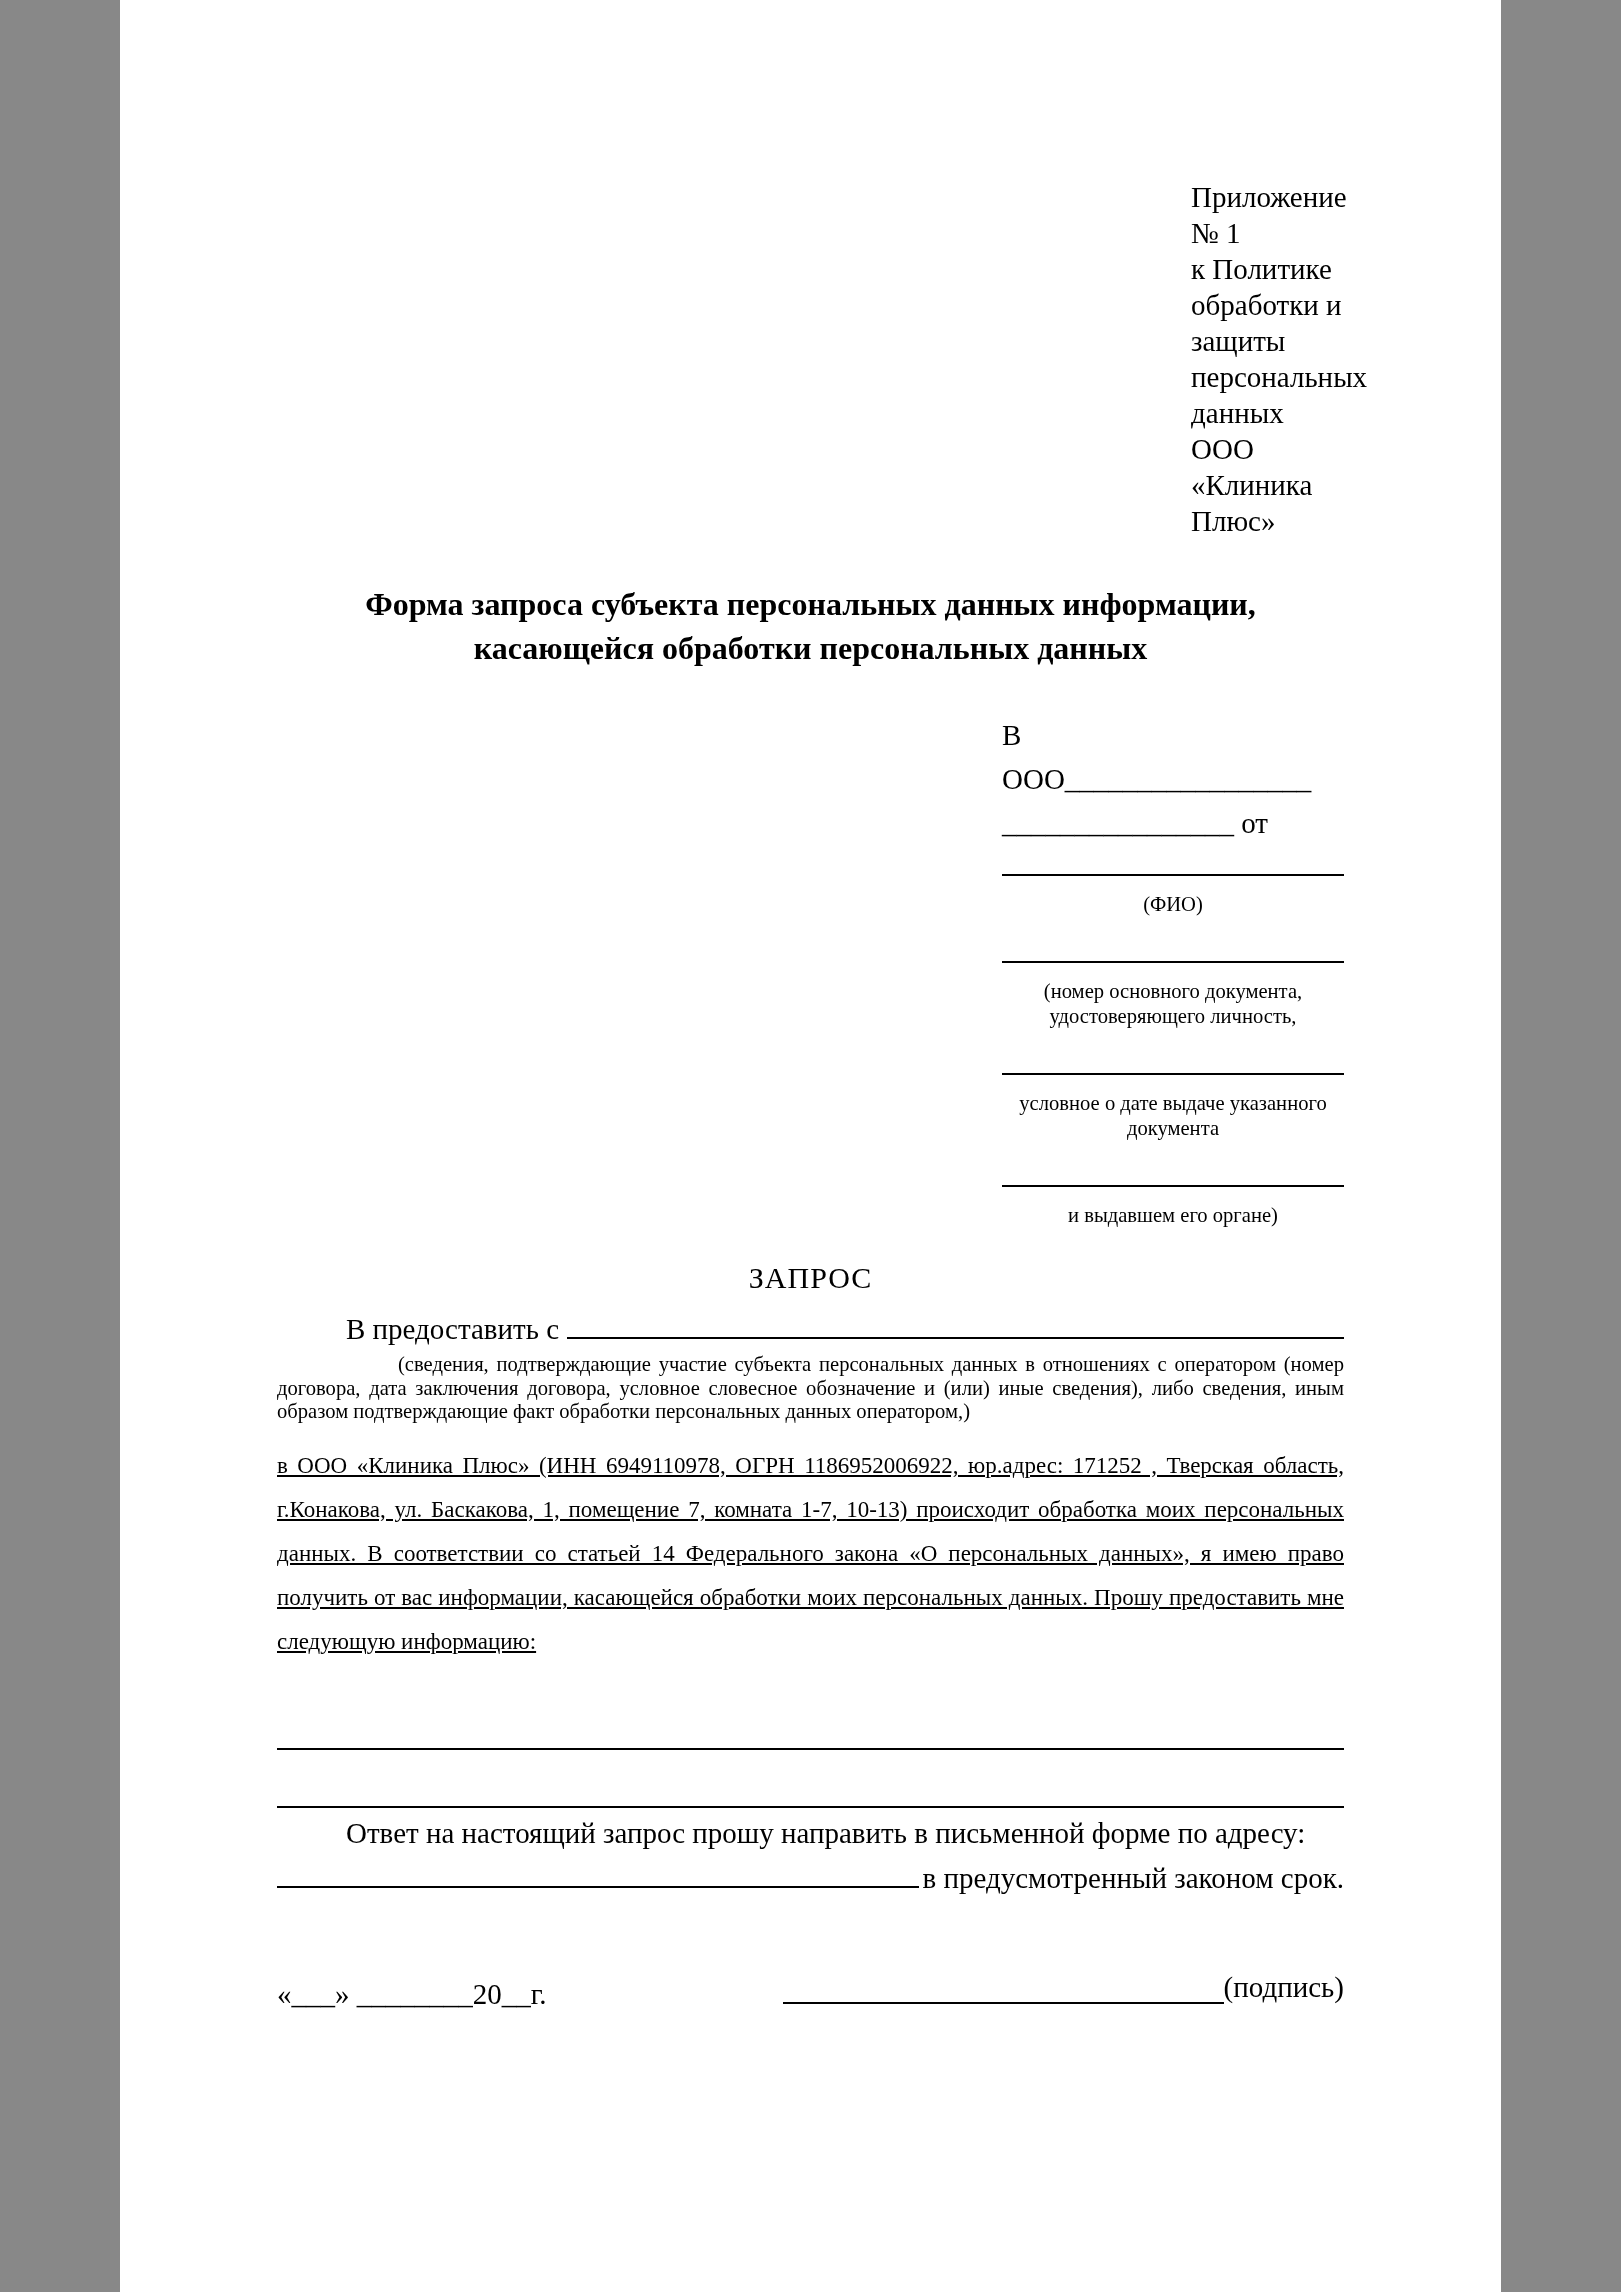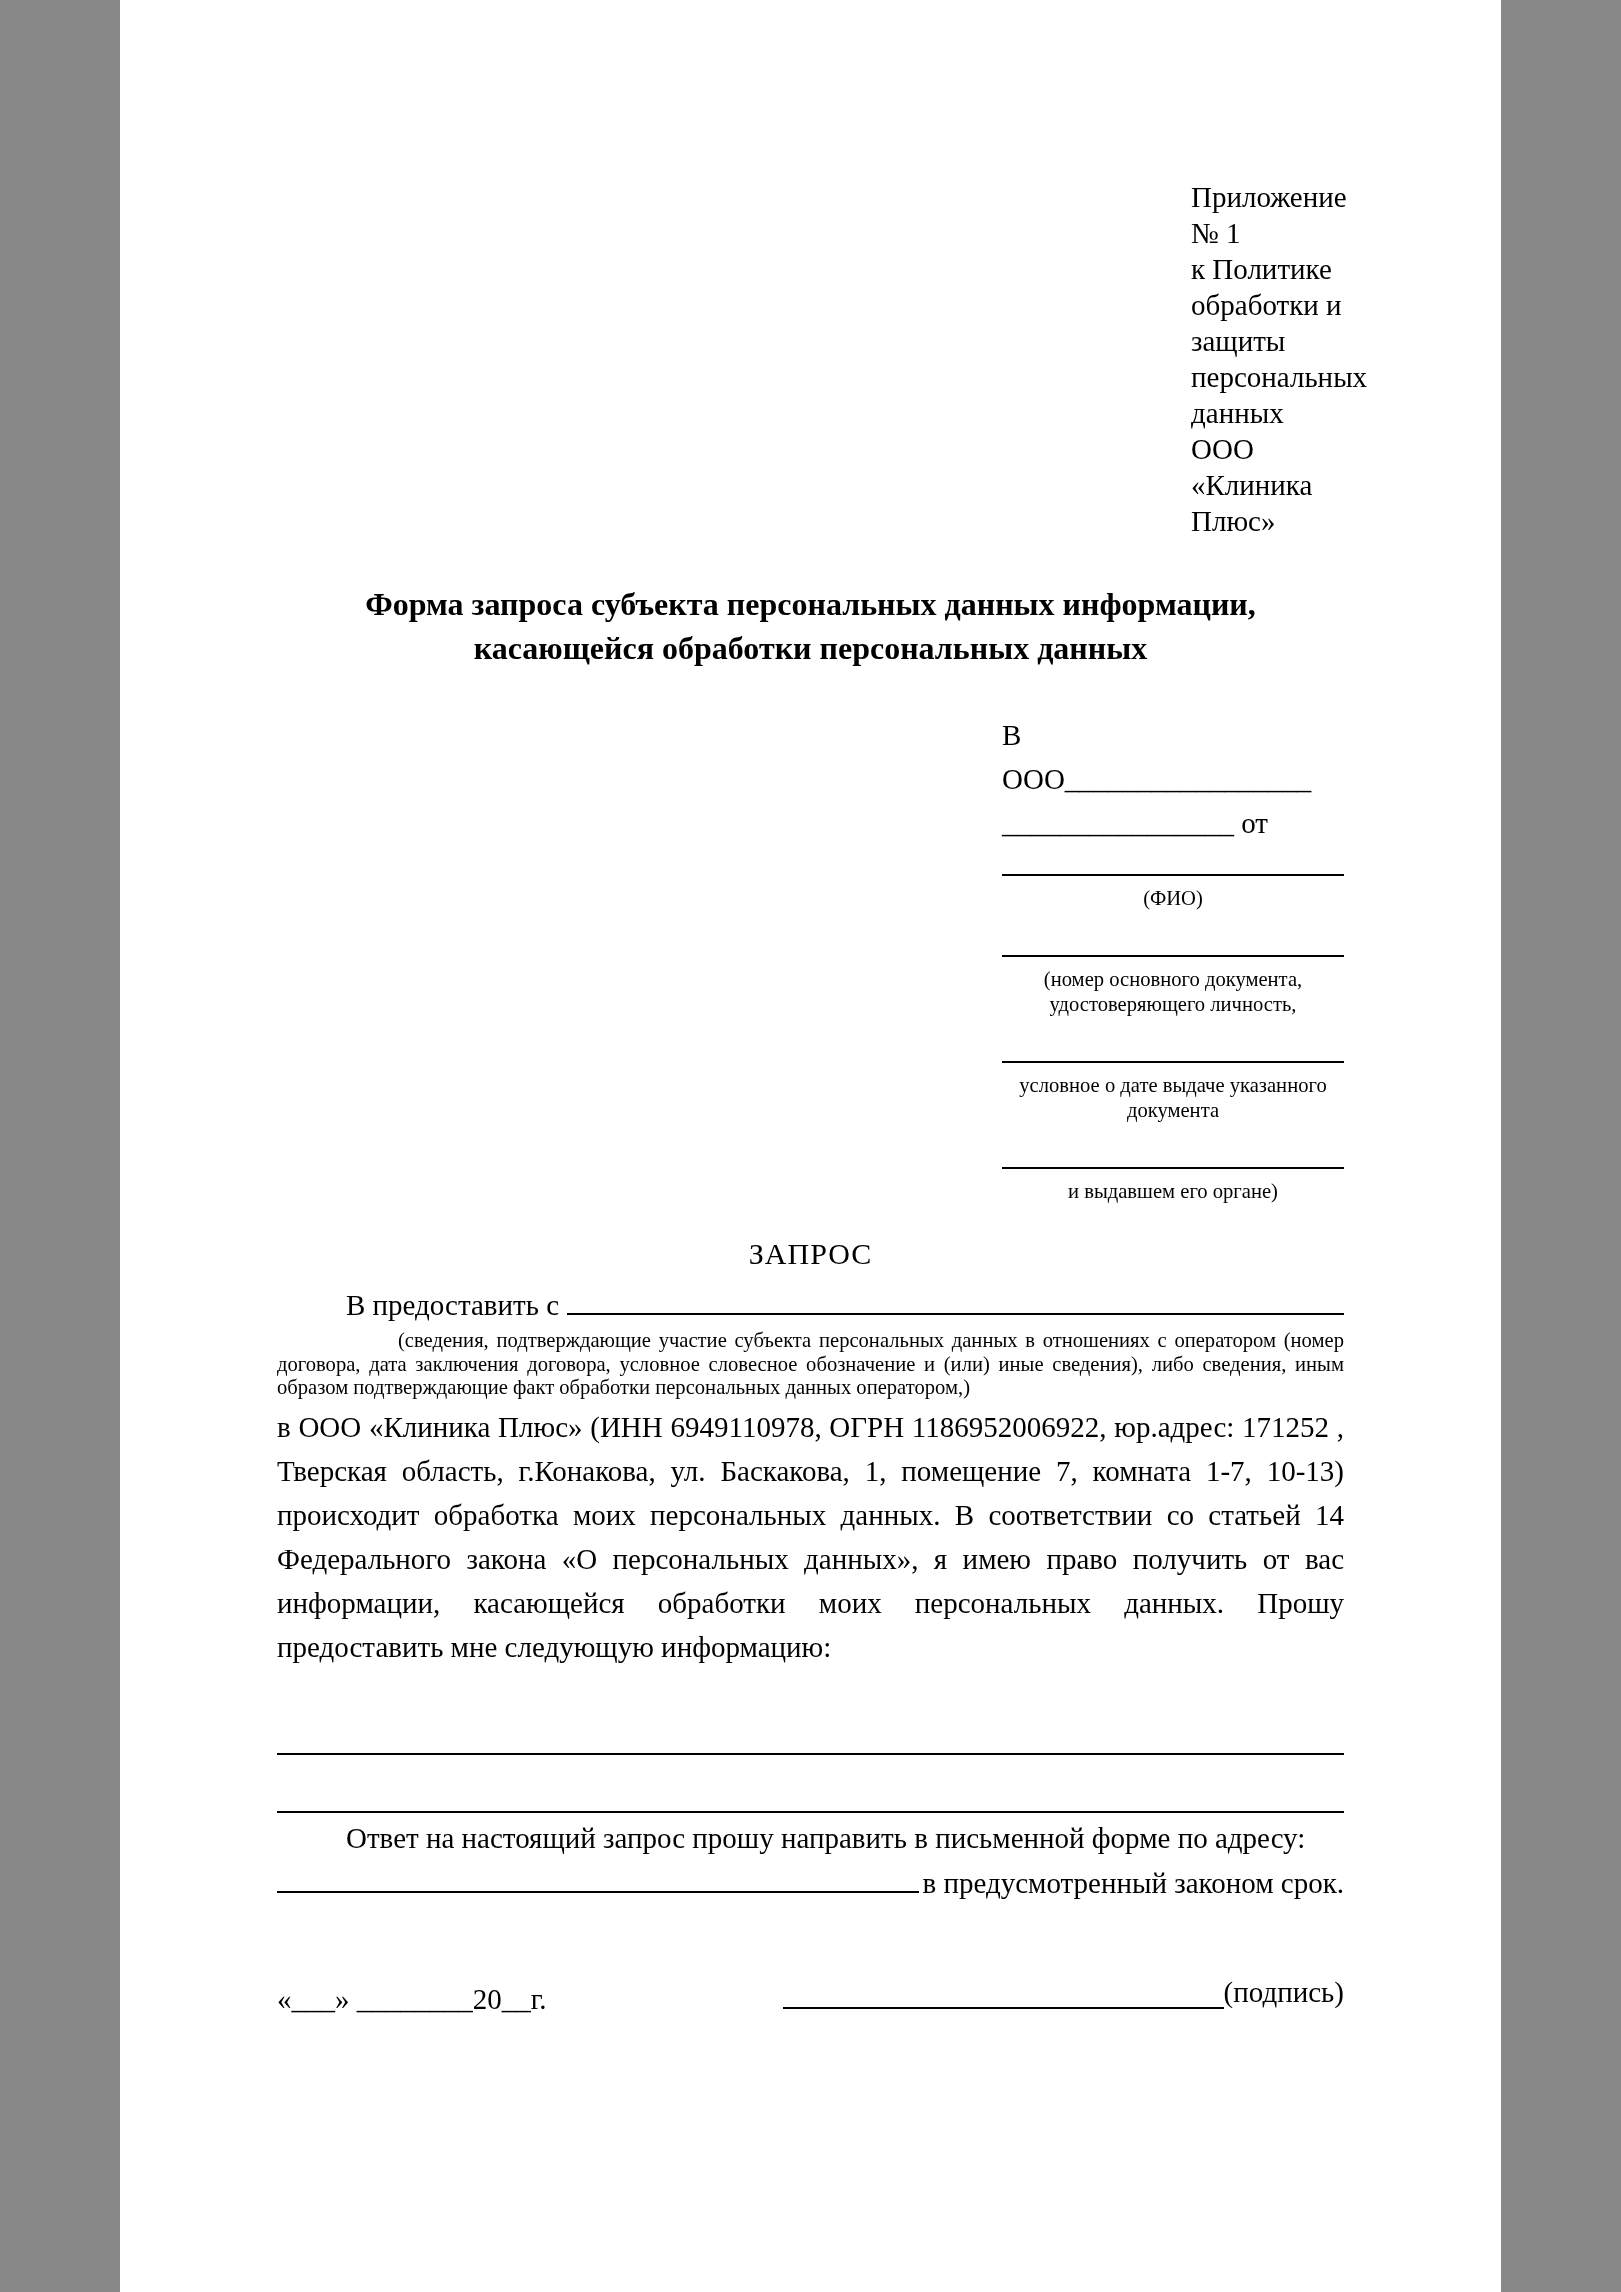--- a/index.html
+++ b/index.html
@@ -33,21 +33,21 @@
   }
   .rule {
     border-bottom: 2.9px solid #000;
     height: 29px;
   }
   .rule.sp { height: 43px; }
   .caption {
     text-align: center;
     font-size: 20.6px;
     line-height: 25.5px;
-    padding-top: 10px;
+    padding-top: 16px;
   }
   .zapros {
     margin-top: 33px;
     text-align: center;
     font-size: 30px;
     letter-spacing: 1px;
   }
   .intro-row {
     margin-top: 11.8px;
     display: flex;
@@ -63,24 +63,25 @@
     margin-left: 7.8px;
   }
   .note {
     font-size: 20.6px;
     line-height: 23.5px;
     text-align: justify;
     text-indent: 121px;
     margin-top: 2px;
   }
   .body-par {
-    font-size: 29px;
+    font-size: 23px;
     line-height: 44px;
     text-align: justify;
-    margin-top: 5px;
+    margin-top: 20px;
+    text-decoration: underline;
   }
   .blank-rule-1 { margin-top: 55px; }
   .blank-rule-2 { margin-top: 27.4px; }
   .answer-par {
     font-size: 29px;
     line-height: 43px;
     text-align: justify;
     text-indent: 69px;
     margin: 4px 0 0 0;
   }

